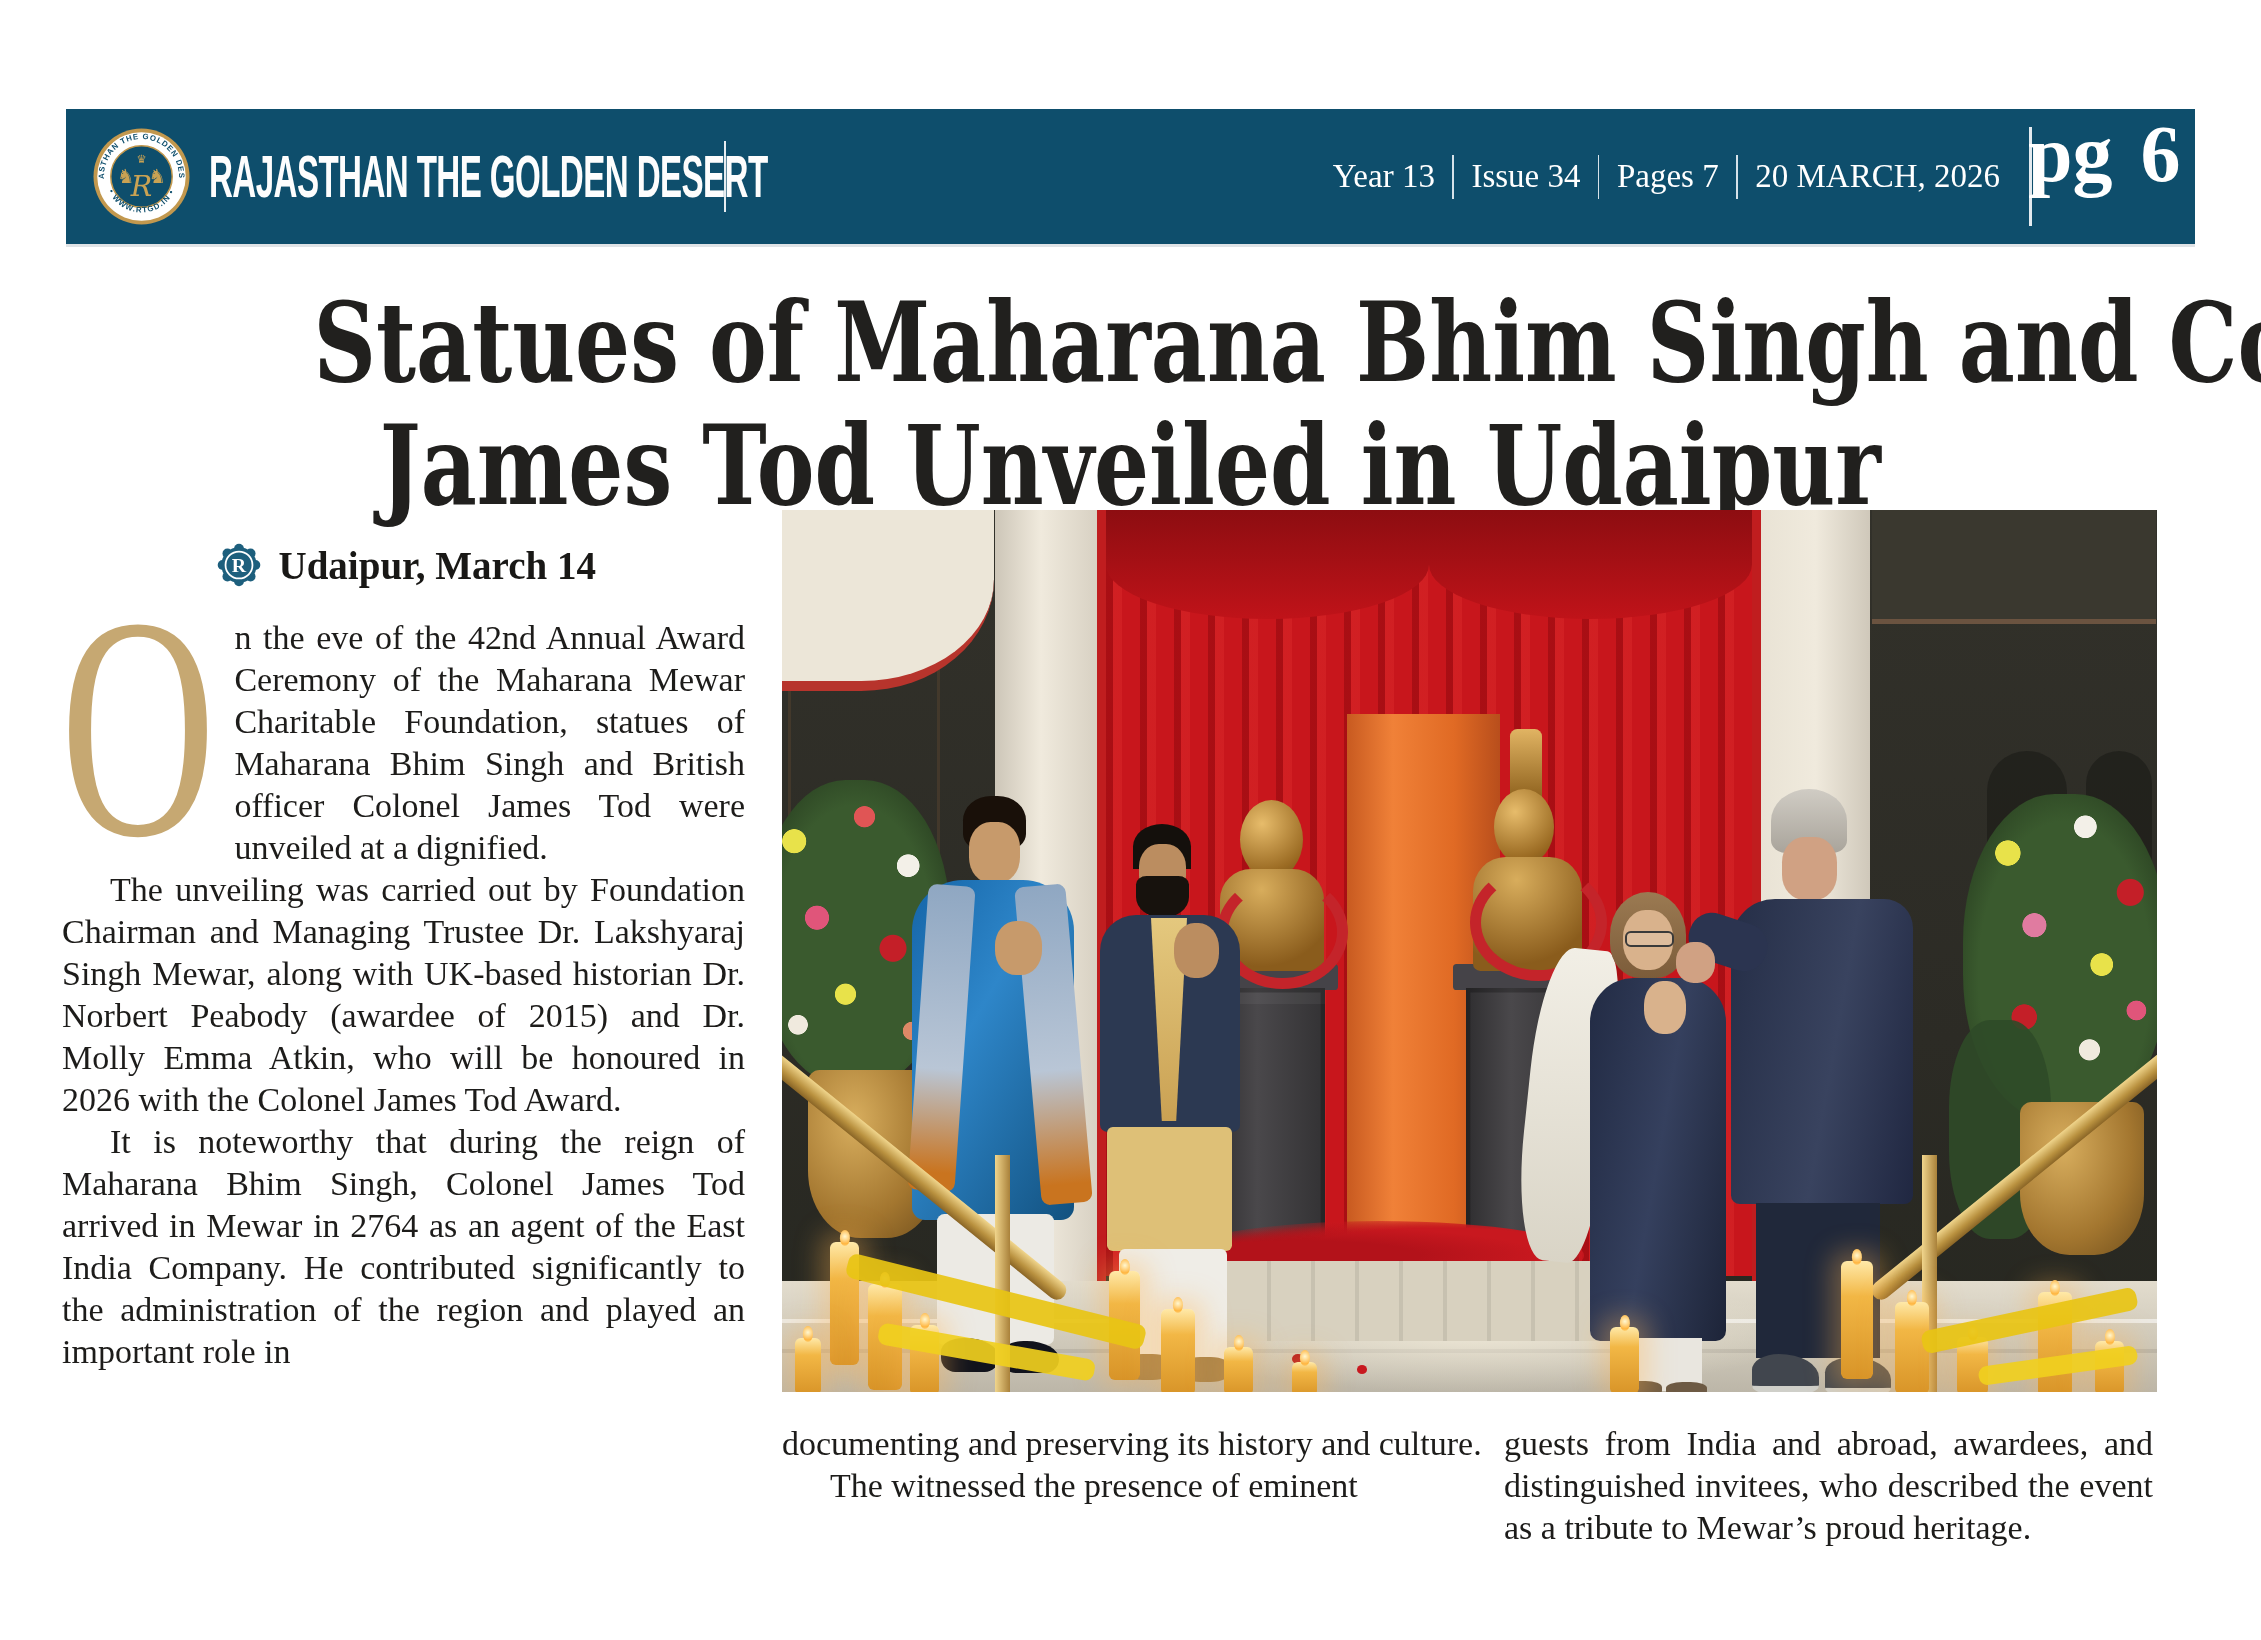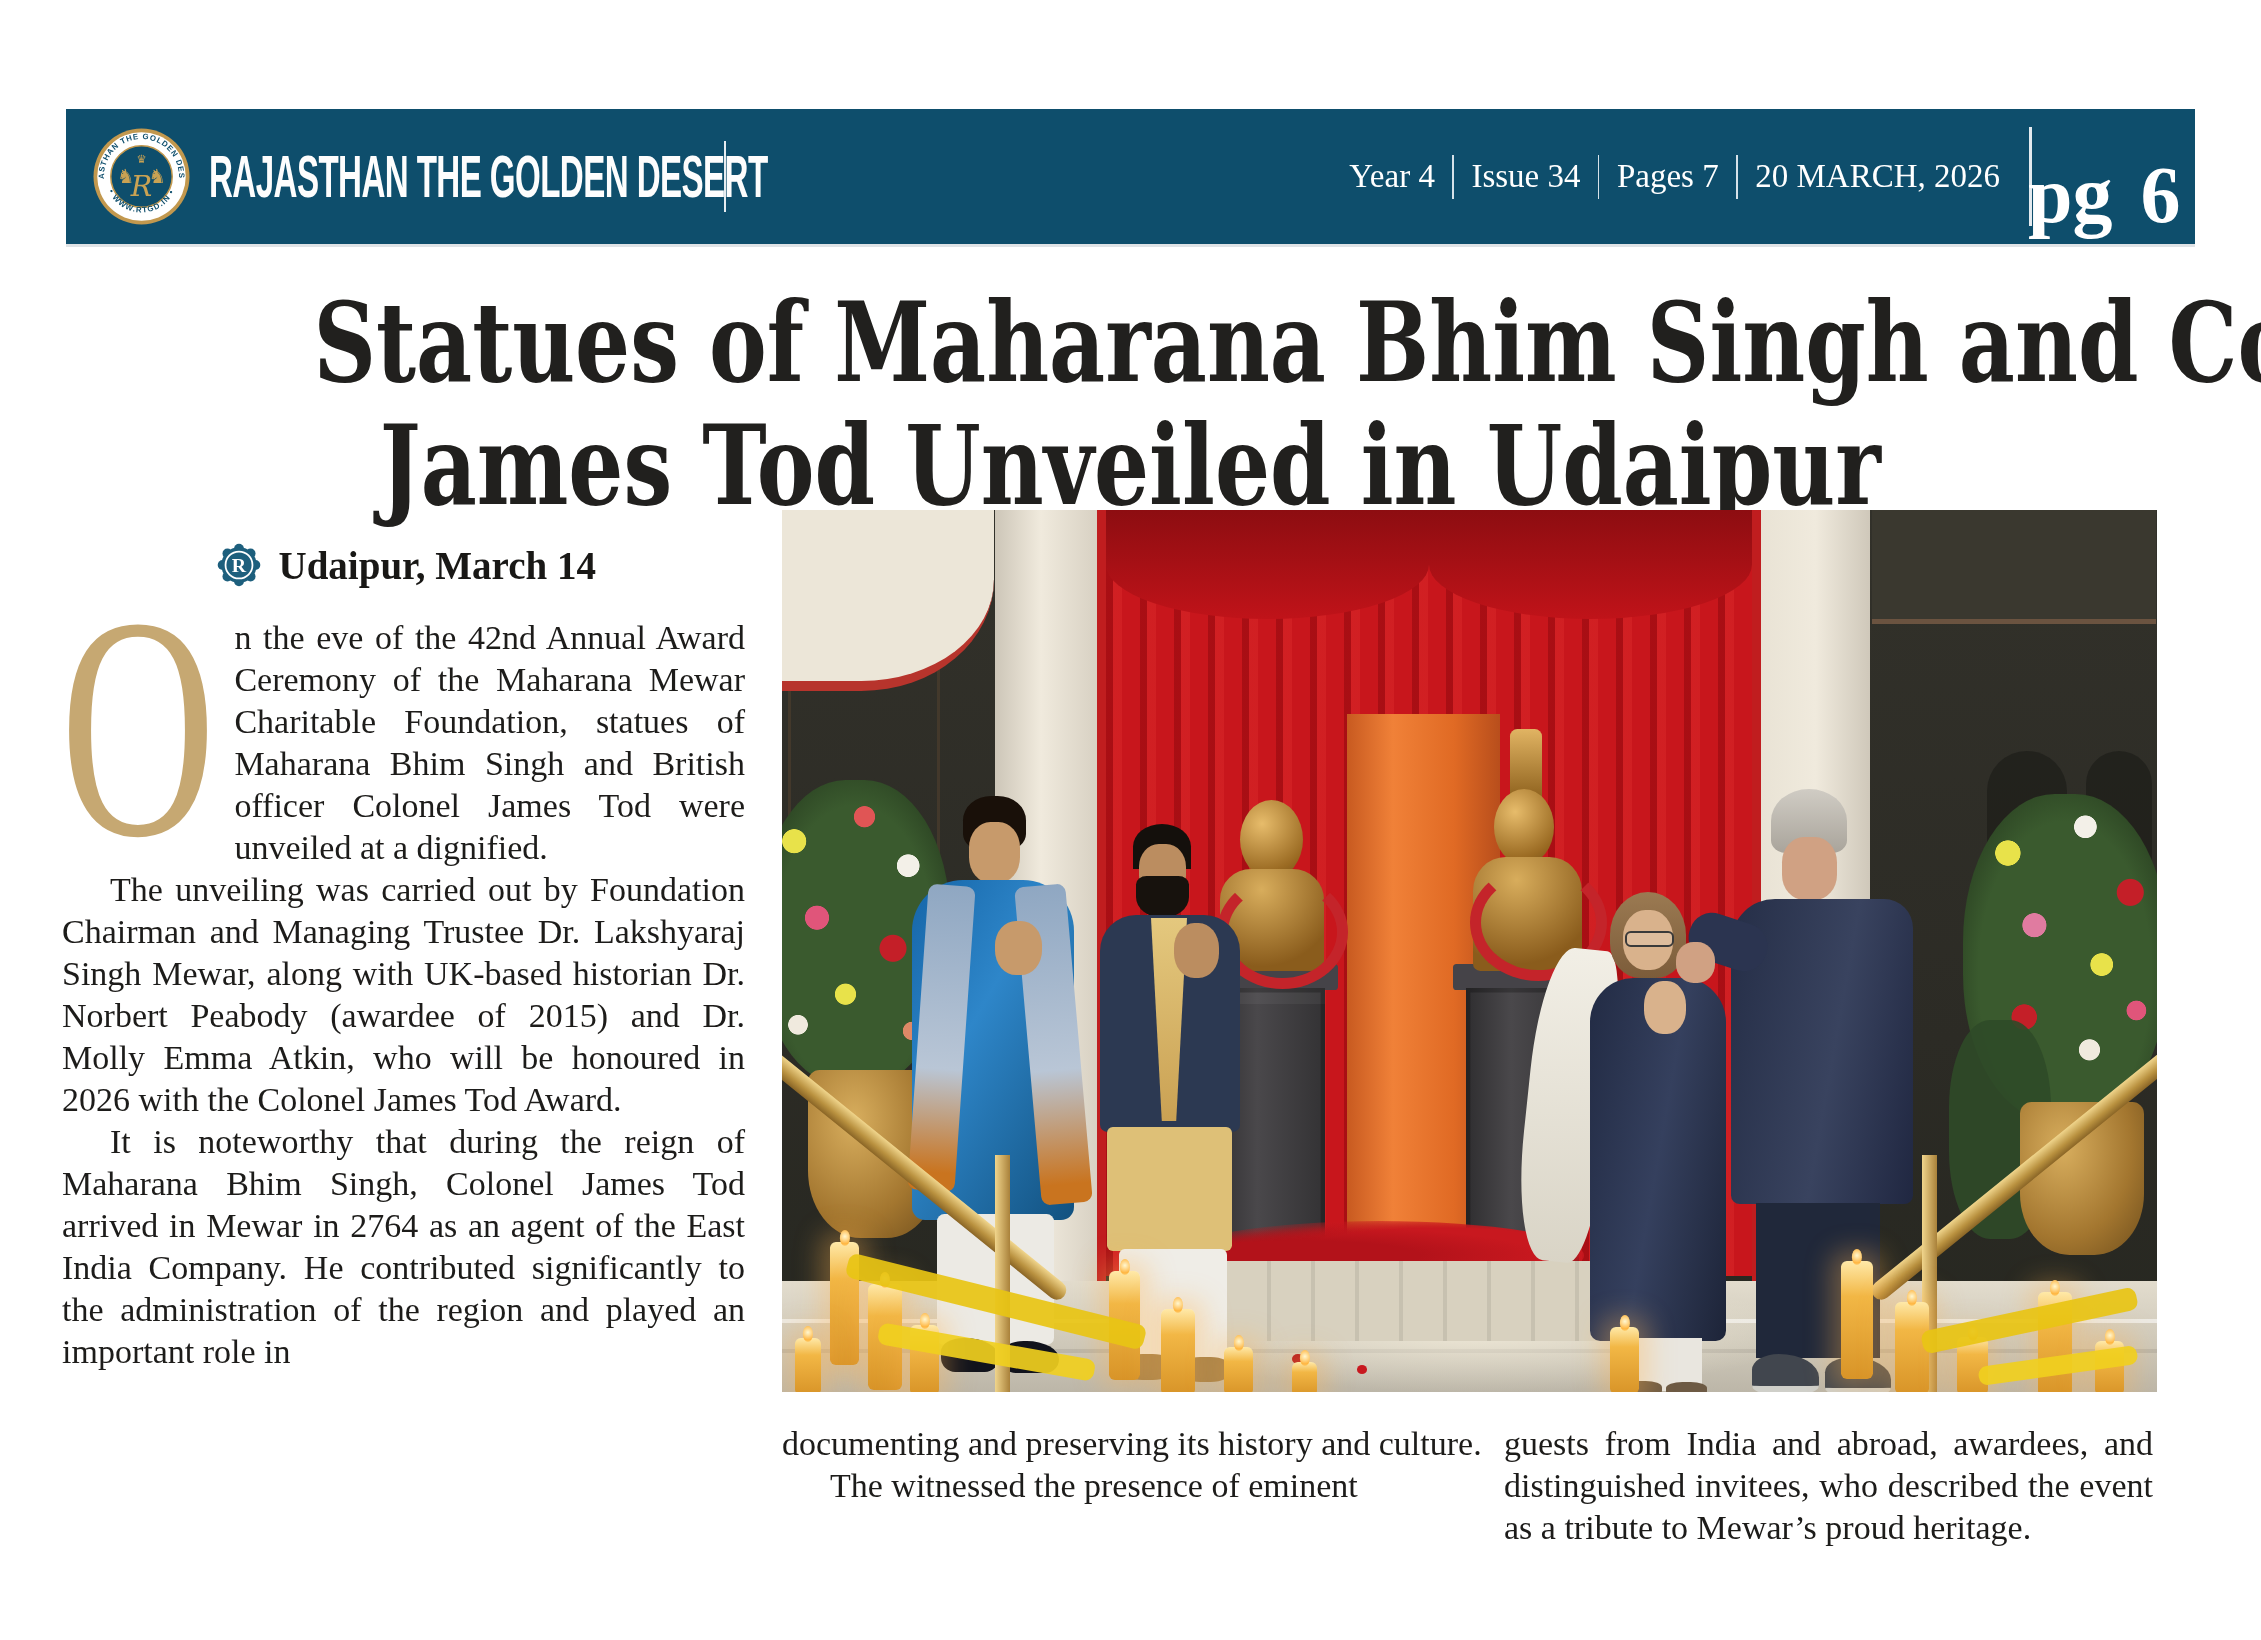--- a/index.html
+++ b/index.html
@@ -11,21 +11,21 @@
   #logo{left:26px;top:17.5px;}
   .brand-wrap{left:143px;top:0;height:135px;display:flex;align-items:center;}
   .brand{display:inline-block;transform:scale(.85,1.5);transform-origin:left center;white-space:nowrap;
          font-family:"Liberation Sans",sans-serif;font-weight:bold;font-size:39px;letter-spacing:-0.7px;color:#fdfdfd;}
   .vdiv1{left:658px;top:32px;width:2.2px;height:71px;background:#e7edf1;}
   .section-wrap{left:701px;top:0;height:135px;display:flex;align-items:center;}
   .section{font-size:61px;letter-spacing:6.6px;color:#f6f9fb;font-weight:400;}
   .meta{right:195px;top:0;height:135px;display:flex;align-items:center;gap:17.5px;color:#ffffff;font-size:33px;}
   .meta .vbar{width:1.5px;height:44px;background:#d6e2e9;display:inline-block;}
   .vdiv2{right:163px;top:17.5px;width:2.9px;height:99px;background:#e3eaef;}
-  .pg{right:14.6px;top:0;height:173px;display:flex;align-items:center;gap:28px;color:#ffffff;
+  .pg{right:14.6px;top:0;height:173px;display:flex;align-items:flex-start;gap:28px;color:#ffffff;
       font-weight:bold;font-size:80px;}
   
   #headline{left:0;top:281px;width:2261px;text-align:center;color:#21201e;}
   .hl{font:700 111px/123px "DejaVu Serif",serif;}
   .hlc{display:inline-block;transform:scaleX(.78);white-space:nowrap;}
   
   #dateline{left:217px;top:541px;height:48px;display:flex;align-items:center;gap:17.5px;}
   .dateline-text{font-weight:bold;font-size:39px;color:#191816;}
   
   .bodycol{font-size:34px;line-height:42px;text-align:justify;color:#1d1c1a;}
@@ -72,21 +72,21 @@
     </svg>
 
     <div class="abs brand-wrap">
       <span class="brand">RAJASTHAN THE GOLDEN DESERT</span>
     </div>
 
     <div class="abs vdiv1"></div>
 
 
     <div class="abs meta">
-      <span>Year 4</span>
+      <span>Year 13</span>
       <span class="vbar"></span>
       <span>Issue 34</span>
       <span class="vbar"></span>
       <span>Pages 7</span>
       <span class="vbar"></span>
       <span>20 MARCH, 2026</span>
     </div>
 
     <div class="abs vdiv2"></div>
 

